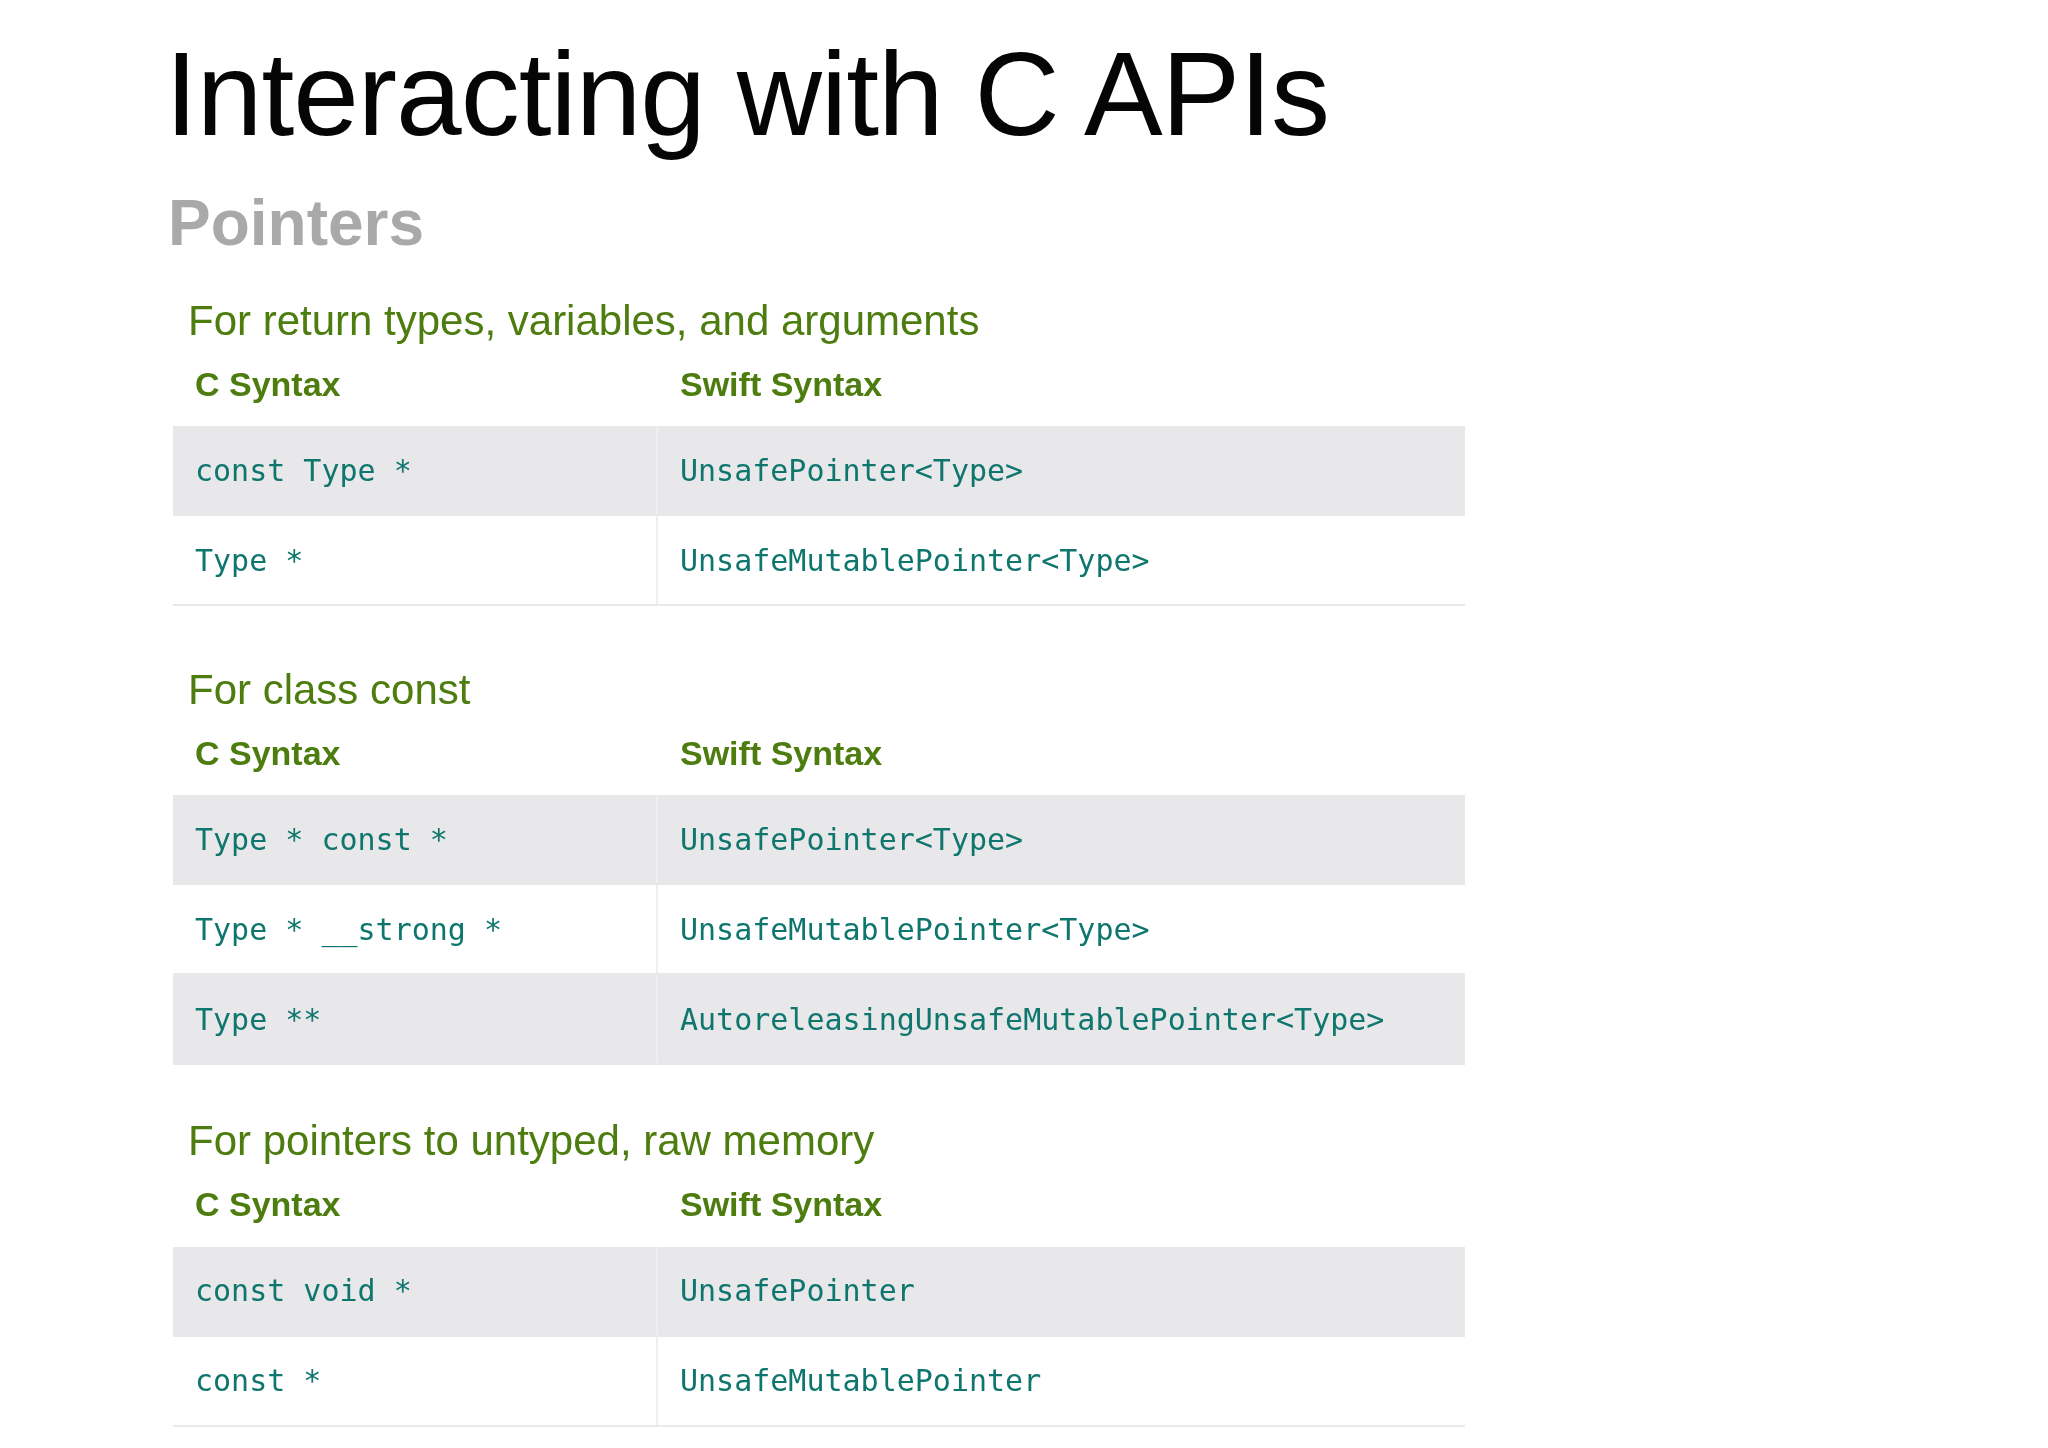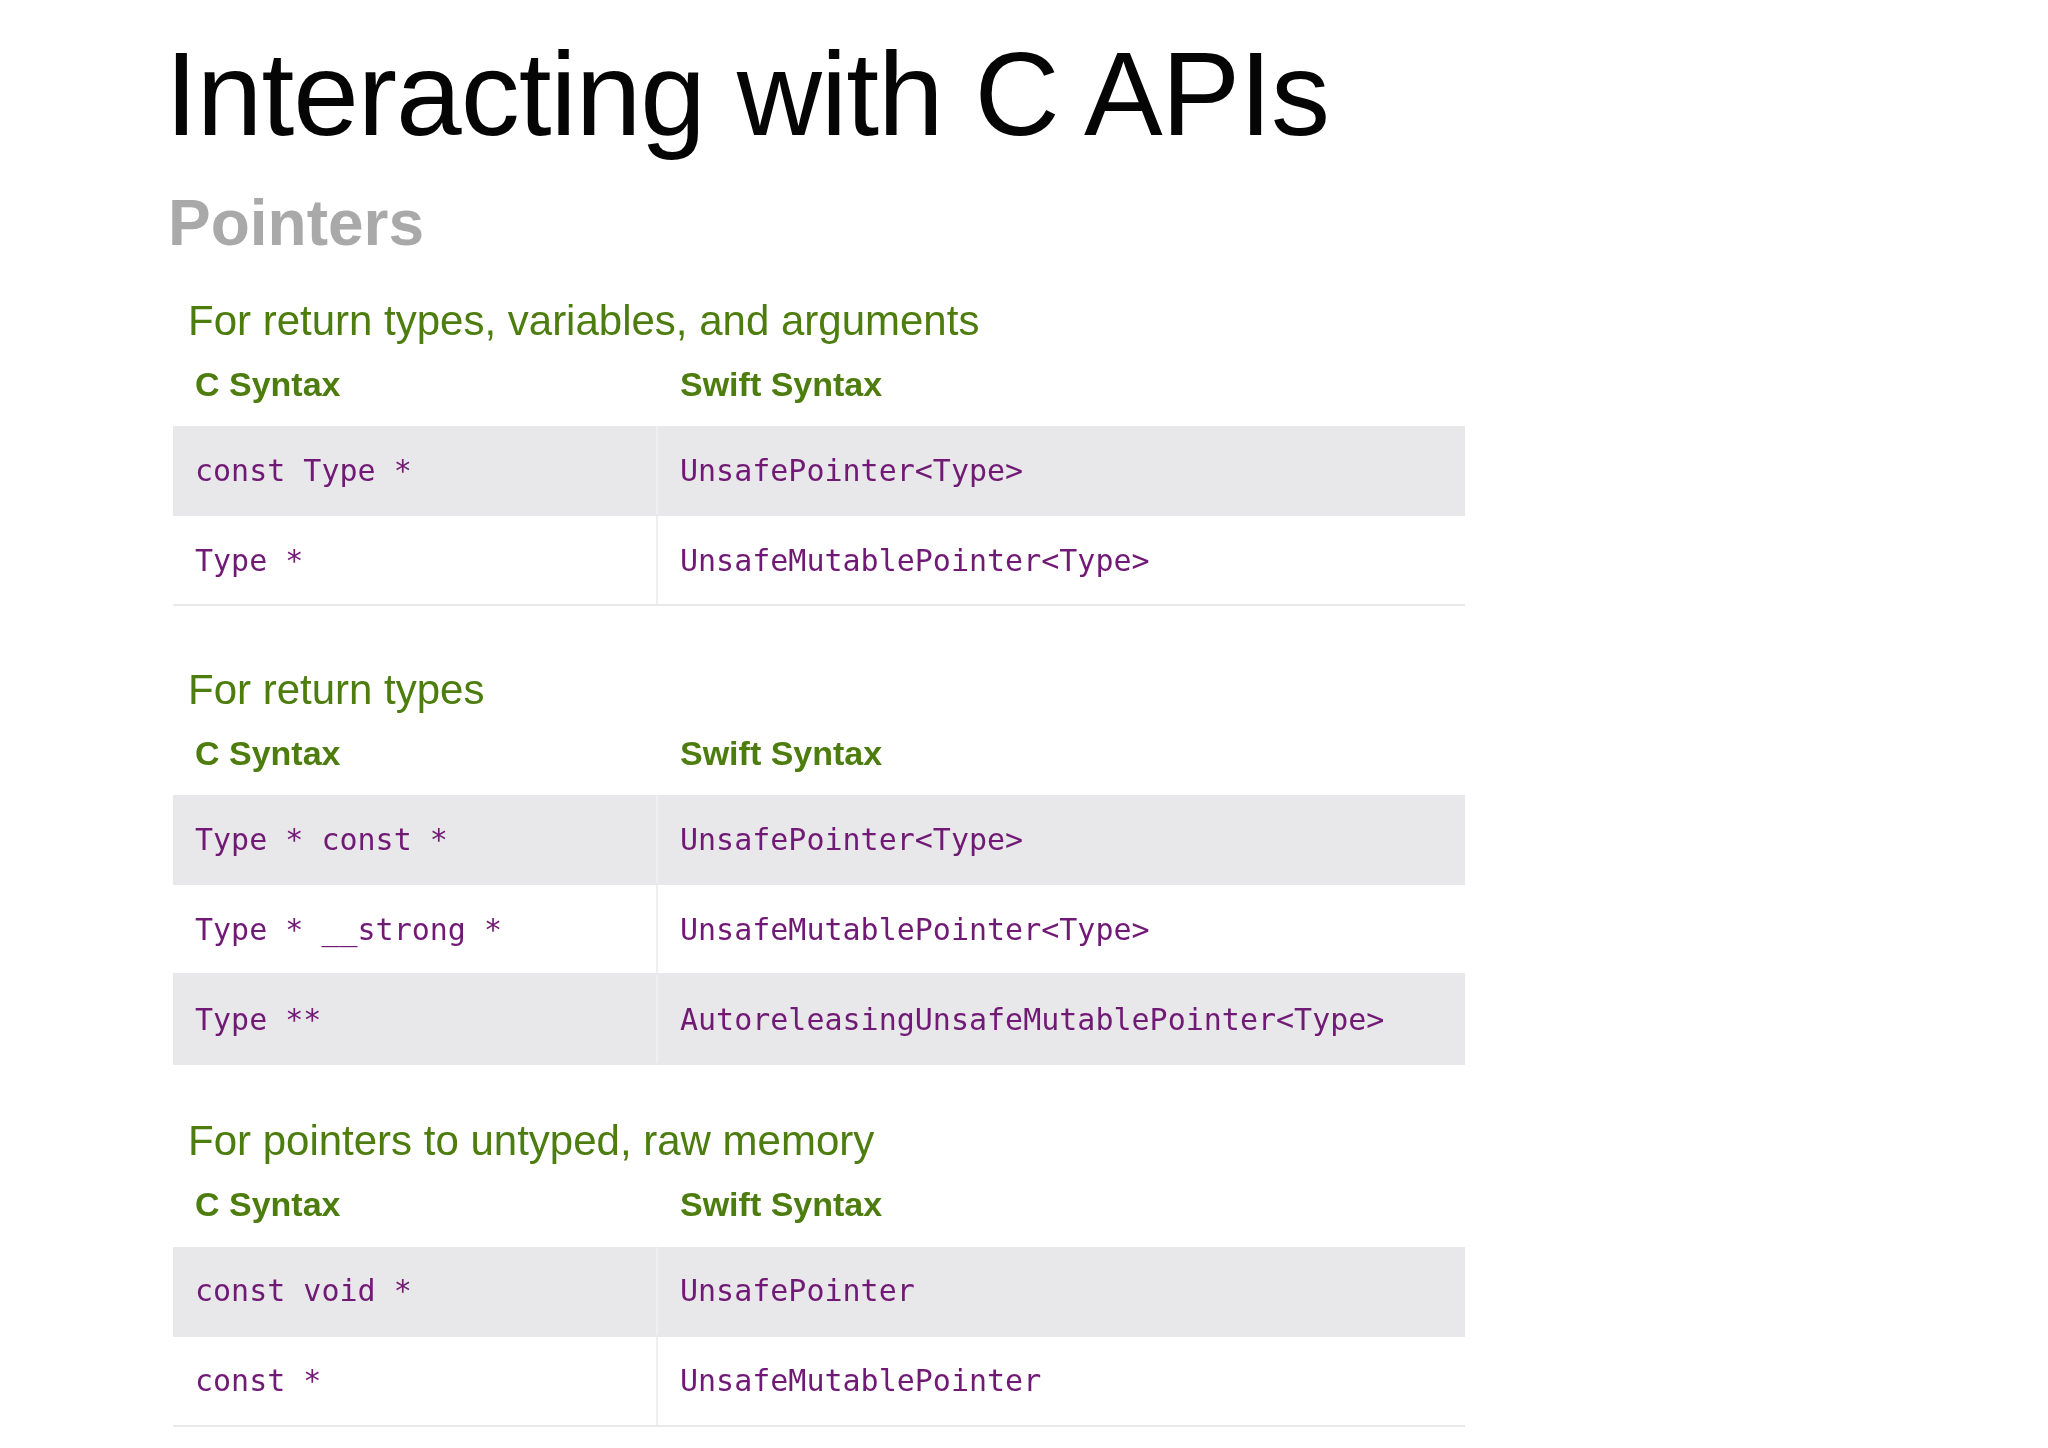--- a/index.html
+++ b/index.html
@@ -77,21 +77,21 @@
     border-bottom-color: #e8e7e9;
   }
   .table-row.row-plain {
     background: #ffffff;
   }
   .cell {
     display: flex;
     align-items: center;
     font-family: "DejaVu Sans Mono", monospace;
     font-size: 30px;
-    color: #701a75;
+    color: #0f766e;
     padding-left: 22px;
     box-sizing: border-box;
     white-space: nowrap;
   }
   .cell.col-1 {
     border-right: 2px solid #efeef1;
   }
 </style>
 </head>
 <body>
@@ -113,21 +113,21 @@
         <div class="cell col-2">UnsafePointer&lt;Type&gt;</div>
       </div>
       <div class="table-row row-plain">
         <div class="cell col-1">Type *</div>
         <div class="cell col-2">UnsafeMutablePointer&lt;Type&gt;</div>
       </div>
     </div>
   </div>
 
   <div class="section section-2">
-    <h3 class="section-heading">For return types</h3>
+    <h3 class="section-heading">For class const</h3>
     <div class="table-header-row">
       <div class="col col-1">C Syntax</div>
       <div class="col col-2">Swift Syntax</div>
     </div>
     <div class="syntax-table">
       <div class="table-row row-alt">
         <div class="cell col-1">Type * const *</div>
         <div class="cell col-2">UnsafePointer&lt;Type&gt;</div>
       </div>
       <div class="table-row row-plain">

